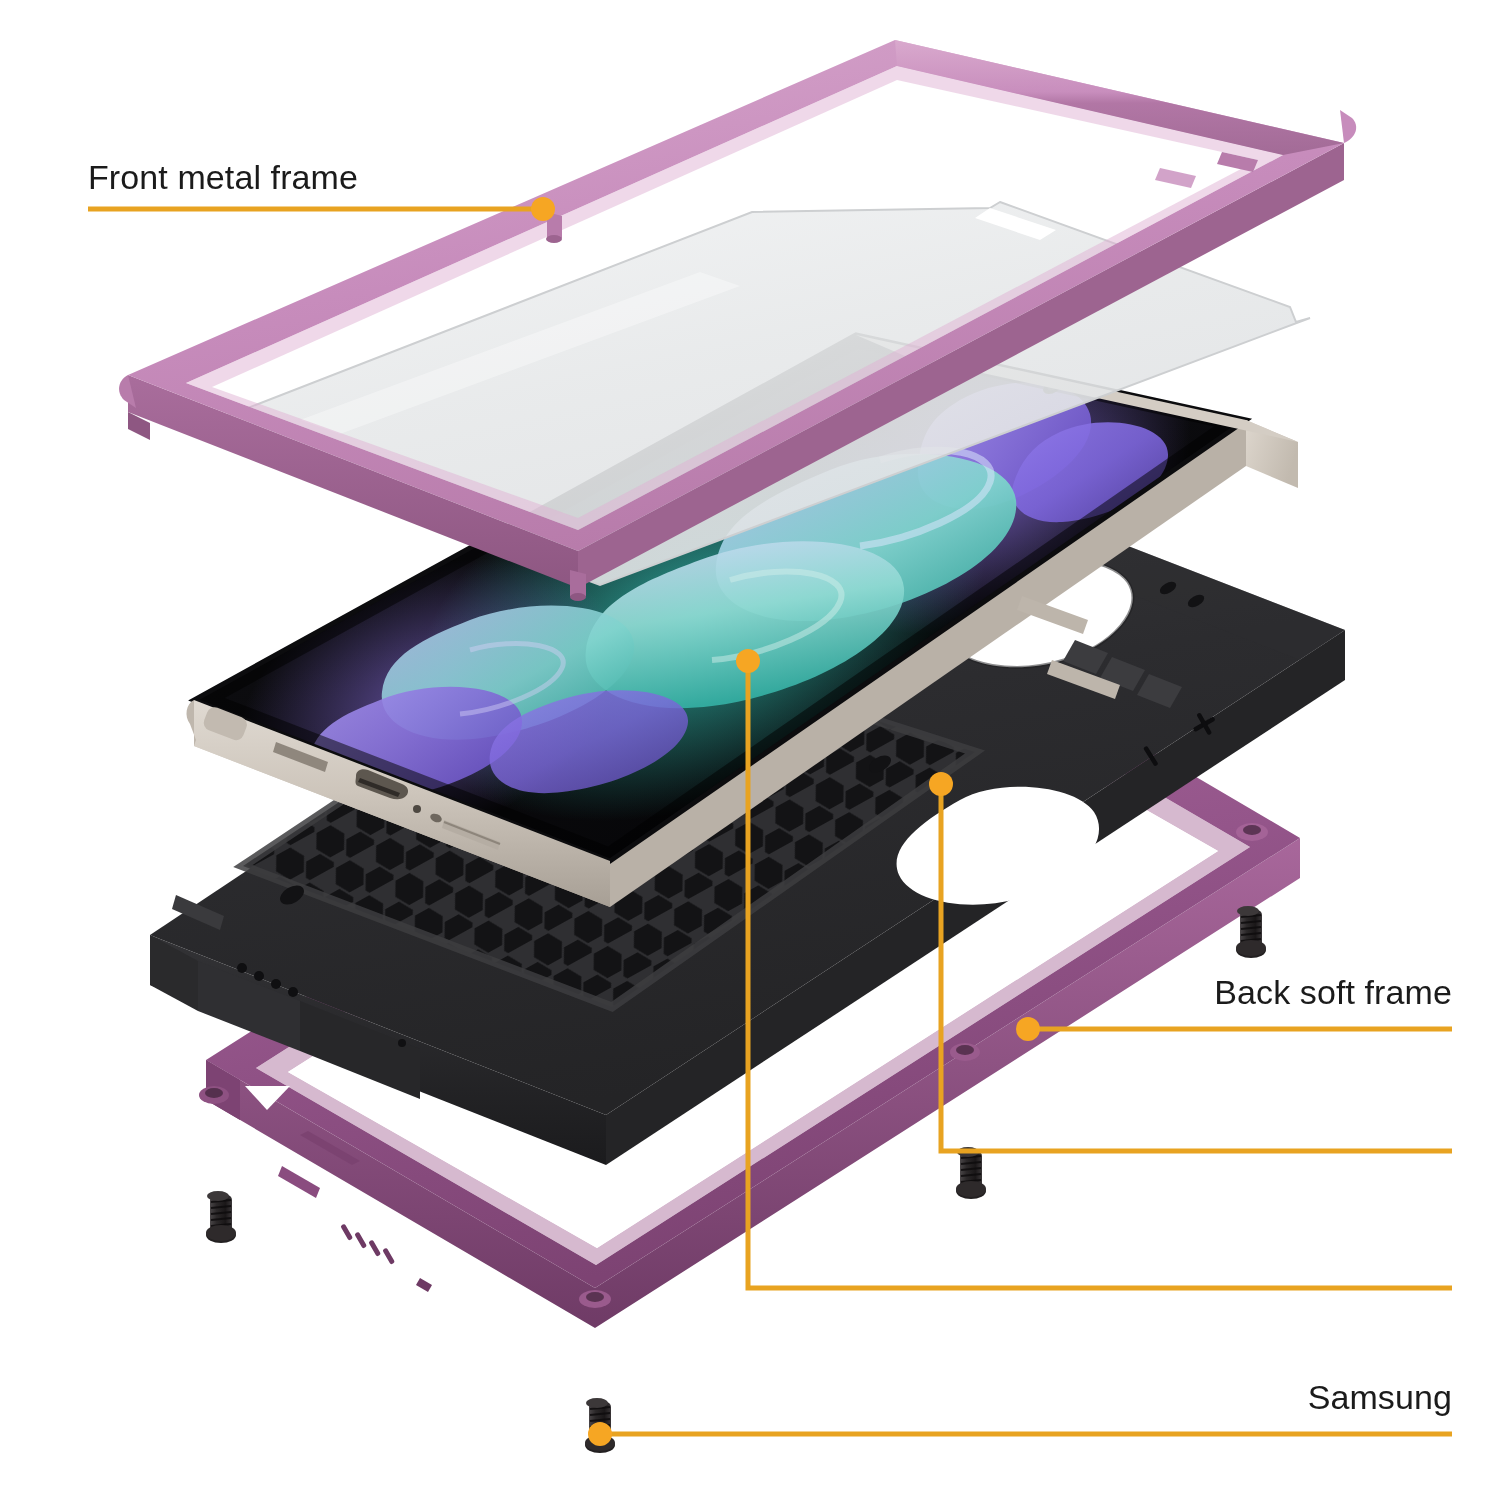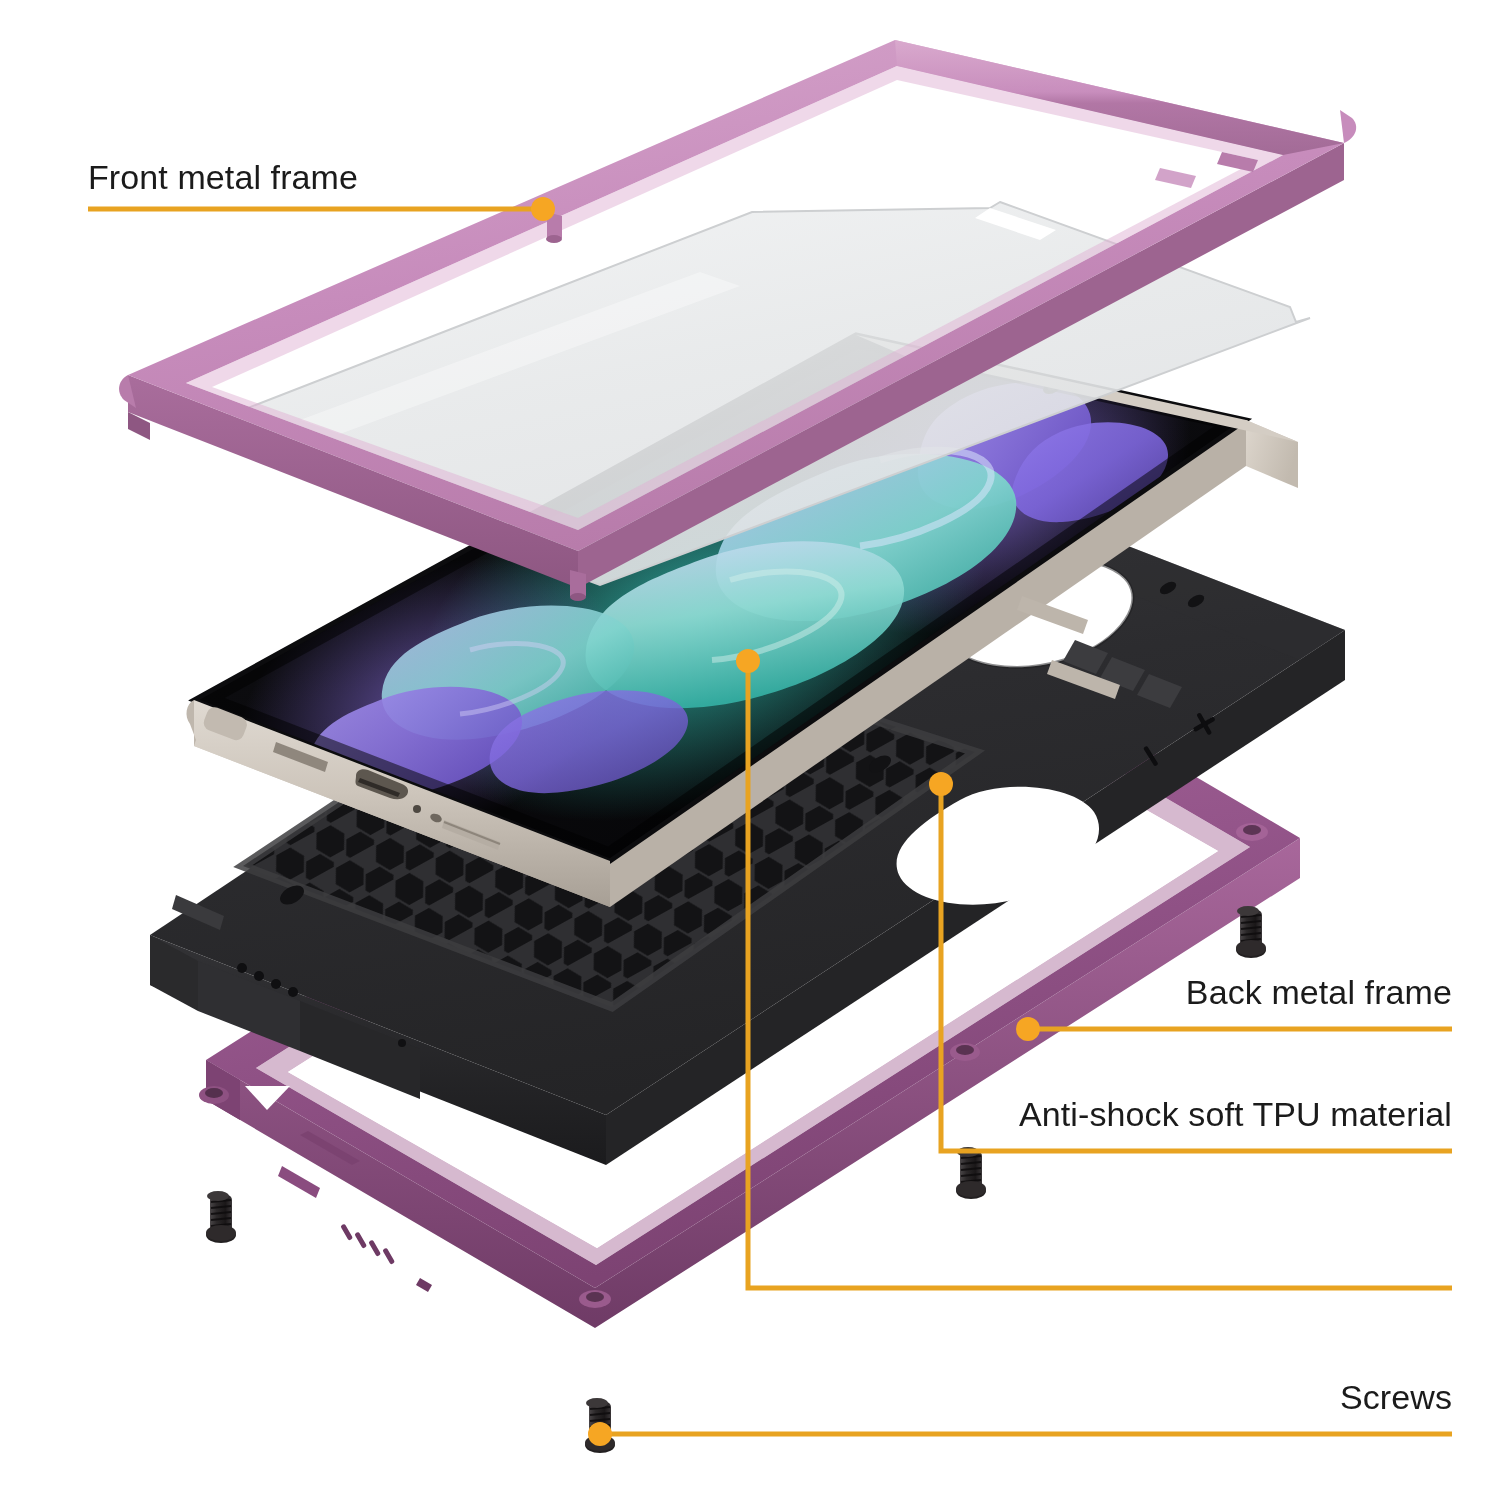--- a/index.html
+++ b/index.html
@@ -467,20 +467,19 @@
       <circle cx="543" cy="209" r="12"></circle>
       <circle cx="1028" cy="1029" r="12"></circle>
       <circle cx="941" cy="784" r="12"></circle>
       <circle cx="748" cy="661" r="12"></circle>
       <circle cx="600" cy="1434" r="12"></circle>
     </g>
   </svg>
 
   <div class="callout-label lbl-left" style="left:88px; top:160px;">Front metal frame</div>
 
-  <div class="callout-label lbl-right" style="right:48px; top:975px;">Back metal frame</div>
-
-  <div class="callout-label lbl-right" style="right:48px; top:1097px;">Anti-shock soft TPU material</div>
-
-
-  <div class="callout-label lbl-right" style="right:48px; top:1380px;">Screws</div>
+  <div class="callout-label lbl-right" style="right:48px; top:975px;">Back soft frame</div>
+
+
+
+  <div class="callout-label lbl-right" style="right:48px; top:1380px;">Samsung</div>
 
 </div>
 
 </body></html>

